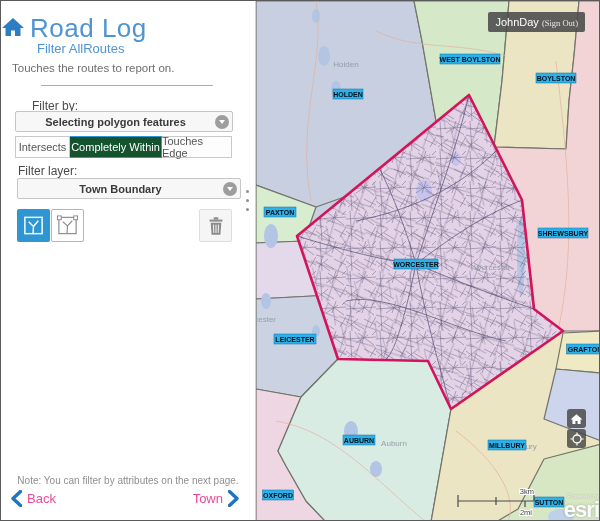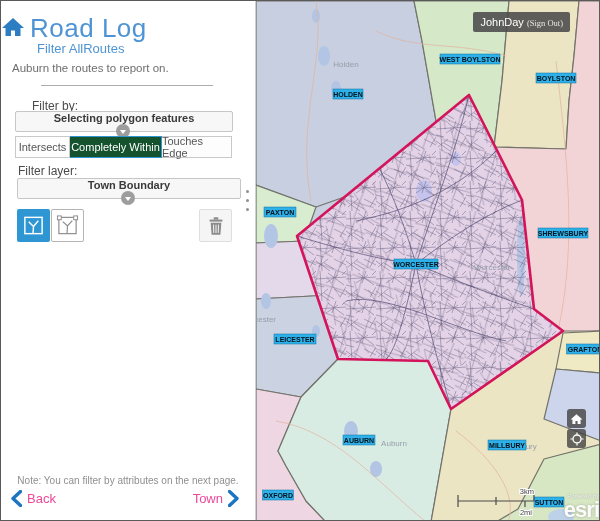--- a/index.html
+++ b/index.html
@@ -5,41 +5,41 @@
   html,body{margin:0;padding:0;background:#fff;font-family:"Liberation Sans",sans-serif;}
   .stage{position:relative;width:600px;height:521px;border:1px solid #5a5a5a;box-sizing:border-box;overflow:hidden;background:#fff;}
   
   .panel{position:absolute;left:0;top:0;width:254px;height:519px;background:#fff;border-right:1px solid #cfcfcf;}
   .hdr{position:absolute;left:0;top:12px;display:flex;align-items:center;}
   .hdr-title{font-size:26px;color:#4e94d4;margin-left:5px;letter-spacing:.5px;}
   .hdr-sub{position:absolute;left:36px;top:40px;font-size:13px;color:#4e94d4;cursor:pointer;}
   .intro{position:absolute;left:11px;top:61px;font-size:11.5px;color:#6e6e6e;}
   .divider{position:absolute;left:40px;top:84px;width:172px;border-top:1px solid #adadad;}
   .lbl{position:absolute;font-size:12px;color:#4a4a4a;}
-  .dd{position:absolute;left:14px;width:218px;height:21px;background:#f7f7f7;border:1px solid #c6c6c6;border-radius:2px;display:flex;align-items:center;cursor:pointer;box-sizing:border-box;flex-direction:column;}
+  .dd{position:absolute;left:14px;width:218px;height:21px;background:#f7f7f7;border:1px solid #c6c6c6;border-radius:2px;display:flex;align-items:center;cursor:pointer;box-sizing:border-box;}
   .dd-text{flex:1;text-align:center;font-size:11px;font-weight:bold;color:#3a3a3a;}
   .chev{width:14px;height:14px;border-radius:50%;background:#9d9d9d;margin-right:3px;display:flex;align-items:center;justify-content:center;flex:0 0 auto;}
   .chev::after{content:"";border-left:3.5px solid transparent;border-right:3.5px solid transparent;border-top:4.5px solid #fff;margin-top:1px;}
   .seg-row{position:absolute;left:14px;top:135px;display:flex;height:22px;}
   .seg{box-sizing:border-box;font-size:11px;color:#555;background:#fdfdfd;border:1px solid #c9c9c9;display:flex;align-items:center;justify-content:center;cursor:pointer;}
   .seg+.seg{border-left:none;}
   .seg.sel{background:#14532d;color:#fff;border-color:#2e96d2;}
   .tool{position:absolute;top:208px;width:33px;height:33px;border-radius:2px;box-sizing:border-box;display:flex;align-items:center;justify-content:center;cursor:pointer;}
   .tool.blue{left:16px;background:#2e96d2;}
   .tool.plain{left:50px;background:#fff;border:1px solid #b5b5b5;}
   .tool.trash{left:198px;background:#f5f5f5;border:1px solid #dedede;}
   .note{position:absolute;left:0;top:474px;width:100%;text-align:center;font-size:10px;color:#8f8f8f;}
   .nav{position:absolute;left:10px;right:16px;top:489px;display:flex;justify-content:space-between;align-items:center;}
   .navbtn{display:flex;align-items:center;gap:5px;color:#ec4899;font-size:13px;cursor:pointer;}
   .dots{position:absolute;left:245px;top:189px;width:4px;}
   .dots i{display:block;width:3px;height:3px;border-radius:50%;background:#8f8f8f;margin:0 0 6px 0;}
   
   .map{position:absolute;left:255px;top:0;width:345px;height:521px;overflow:hidden;background:#c7cfe0;}
   .map svg.base{position:absolute;left:0;top:0;}
-  .userbtn{position:absolute;right:31px;top:11px;height:20px;background:rgba(74,74,74,.88);border-radius:2px;color:#fff;display:flex;align-items:baseline;padding:0 7px;gap:3px;cursor:pointer;}
+  .userbtn{position:absolute;right:16px;top:11px;height:20px;background:rgba(74,74,74,.88);border-radius:2px;color:#fff;display:flex;align-items:baseline;padding:0 7px;gap:3px;cursor:pointer;}
   .userbtn .nm{font-size:11px;line-height:20px;}
   .userbtn .so{font-size:8.5px;color:#e8e8e8;font-family:Liberation Serif, serif;}
   .mapbtn{position:absolute;left:311px;width:19px;height:19px;border-radius:3px;background:rgba(66,66,66,.8);display:flex;align-items:center;justify-content:center;cursor:pointer;}
   .scalebar{position:absolute;left:197px;top:486px;}
   .esri{position:absolute;right:2px;bottom:1px;text-align:right;line-height:1;pointer-events:none;margin-left:28px;}
   .esri .pb{font-size:6px;color:#f2f2f2;text-shadow:0 0 2px rgba(0,0,0,.35);}
   .esri .lg{font-size:22px;font-weight:bold;color:#fbfbfb;letter-spacing:-1px;text-shadow:0 0 3px rgba(0,0,0,.25);}
   text.town{font-size:7px;font-weight:bold;fill:#04131c;}
   rect.town{fill:#2eb0e8;stroke:#0e6f9f;stroke-width:.5;}
   text.base-lbl{font-size:8px;fill:#979ea8;}
@@ -54,21 +54,21 @@
     <div class="hdr">
       <span>
         <svg width="24" height="22" viewBox="0 0 24 22">
             <path d="M12 2 L23 12 L19.5 12 L19.5 20 L14 20 L14 14.5 L10 14.5 L10 20 L4.5 20 L4.5 12 L1 12 Z" fill="#2d7dc3"></path>
           </svg>
       </span>
       <span class="hdr-title">Road Log</span>
     </div>
     <div class="hdr-sub">Filter AllRoutes</div>
 
-    <div class="intro">Auburn the routes to report on.</div>
+    <div class="intro">Touches the routes to report on.</div>
     <div class="divider"></div>
 
     <div class="lbl" style="left:24px;top:98px;margin-left:7px;">Filter by:</div>
 
     <div class="dd" style="top:110px;">
       <span class="dd-text">Selecting polygon features</span>
       <span class="chev"></span>
     </div>
 
     <div class="seg-row">

